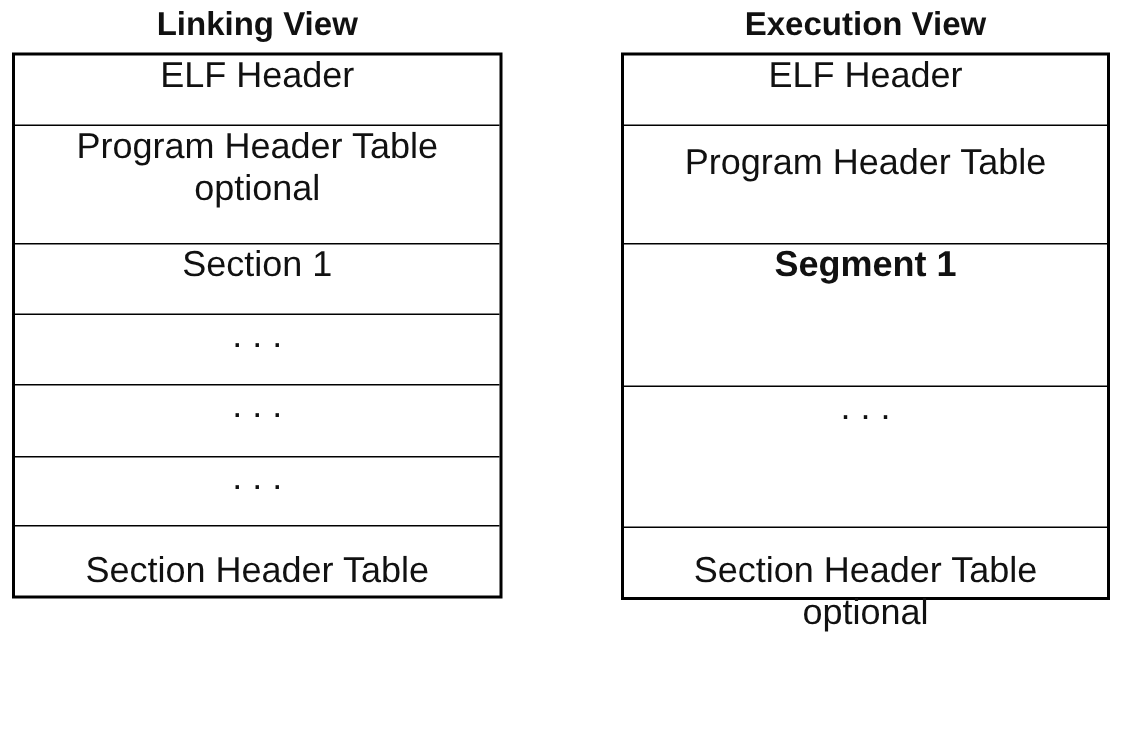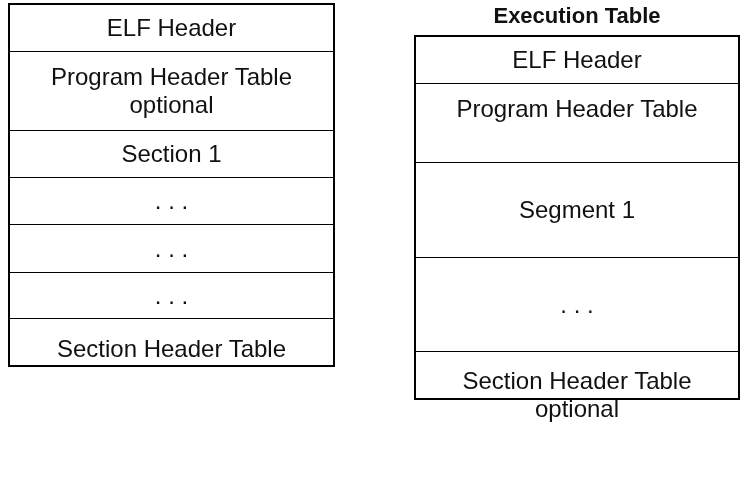--- a/index.html
+++ b/index.html
@@ -33,21 +33,21 @@
   .box {
     border: 2px solid #000000;
     background: #ffffff;
     box-sizing: border-box;
   }
   .row {
     box-sizing: border-box;
     display: flex;
     flex-direction: column;
     align-items: center;
-    justify-content: center;
+    justify-content: flex-start;
     border-top: 1.5px solid #000000;
     font-size: 24px;
     line-height: 28px;
     text-align: center;
     color: #111111;
   }
   .row:first-child { border-top: none; }
   .row.pad11 { justify-content: flex-start; padding-top: 11px; }
   .row.pad15 { justify-content: flex-start; padding-top: 15px; }
   .row.pad16 { justify-content: flex-start; padding-top: 16px; }
@@ -58,31 +58,32 @@
   .panel-left .row:nth-child(2) { height: 79px; }
   .panel-left .row:nth-child(3) { height: 47px; }
   .panel-left .row:nth-child(4) { height: 47px; }
   .panel-left .row:nth-child(5) { height: 48px; }
   .panel-left .row:nth-child(6) { height: 46px; }
   .panel-left .row:nth-child(7) { height: 47px; }
   .panel-left .row:nth-child(8) { height: 78px; }
   
   .panel-right .row:nth-child(1) { height: 46px; }
   .panel-right .row:nth-child(2) { height: 79px; }
-  .panel-right .row:nth-child(3) { height: 95px; }
+  .panel-right .row:nth-child(3) { height: 95px; font-weight: bold; }
   .panel-right .row:nth-child(4) { height: 94px; }
   .panel-right .row:nth-child(5) { height: 47px; }
   .panel-right .row:nth-child(6) { height: 78px; }
 </style>
 </head>
 <body>
 
 <div>
 
   <section class="panel panel-left">
+    <h2 class="title">Linking View</h2>
     <div class="box">
       <div class="row">
         <span>ELF Header</span>
       </div>
       <div class="row">
         <span>Program Header Table</span>
         <span class="note">optional</span>
       </div>
       <div class="row">
         <span>Section 1</span>
@@ -96,21 +97,21 @@
       <div class="row">
         <span>. . .</span>
       </div>
       <div class="row pad16">
         <span>Section Header Table</span>
       </div>
     </div>
   </section>
 
   <section class="panel panel-right">
-    <h2 class="title">Execution Table</h2>
+    <h2 class="title">Execution View</h2>
     <div class="box">
       <div class="row">
         <span>ELF Header</span>
       </div>
       <div class="row pad11">
         <span>Program Header Table</span>
       </div>
       <div class="row">
         <span>Segment 1</span>
       </div>

